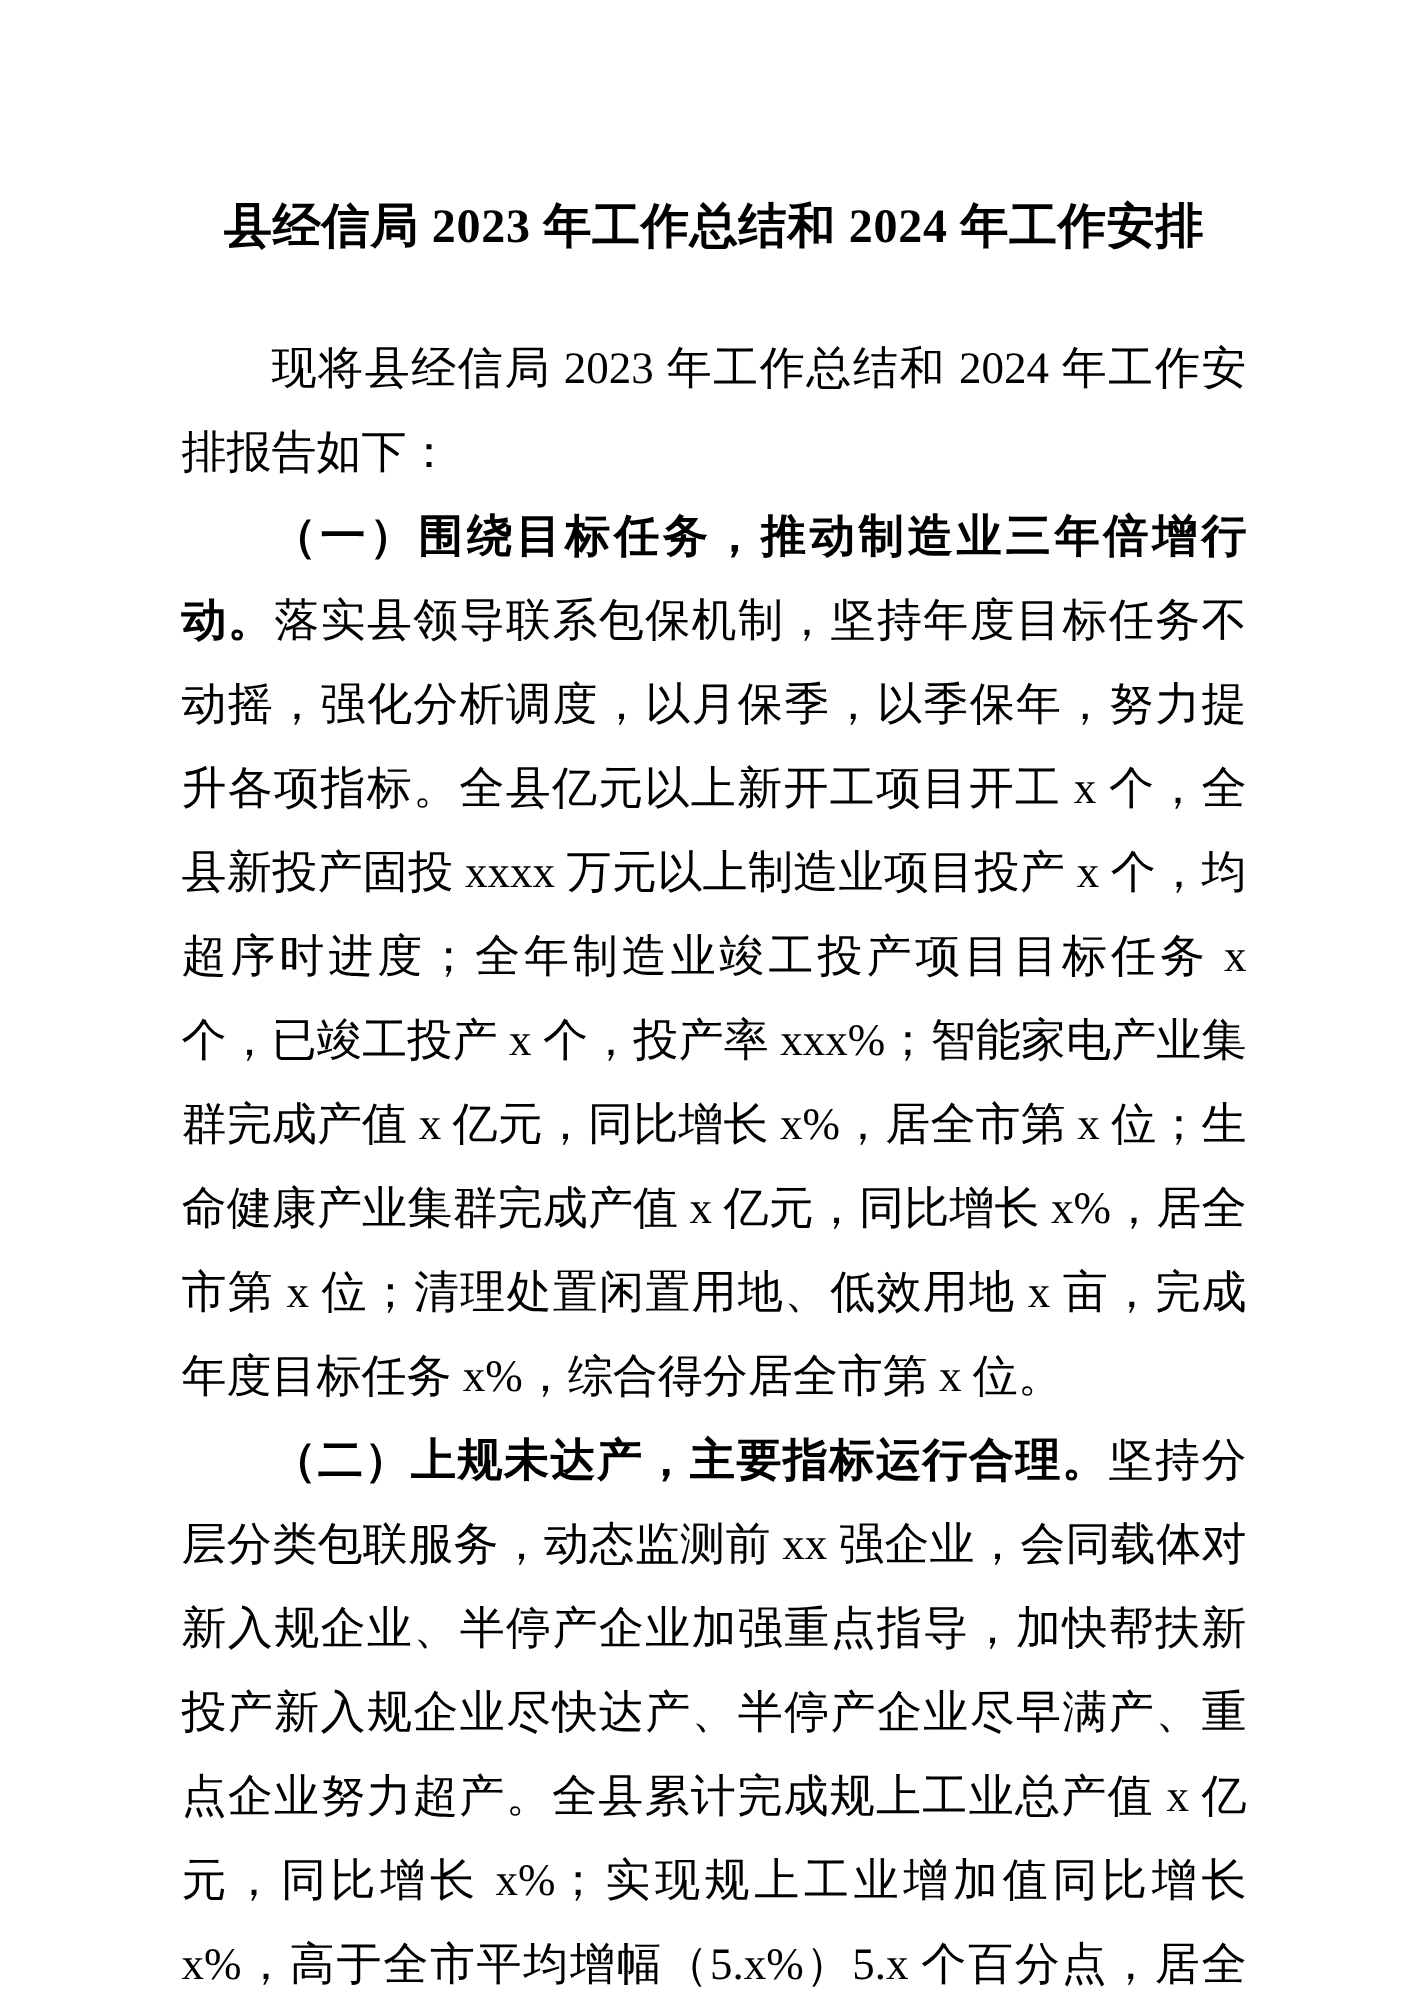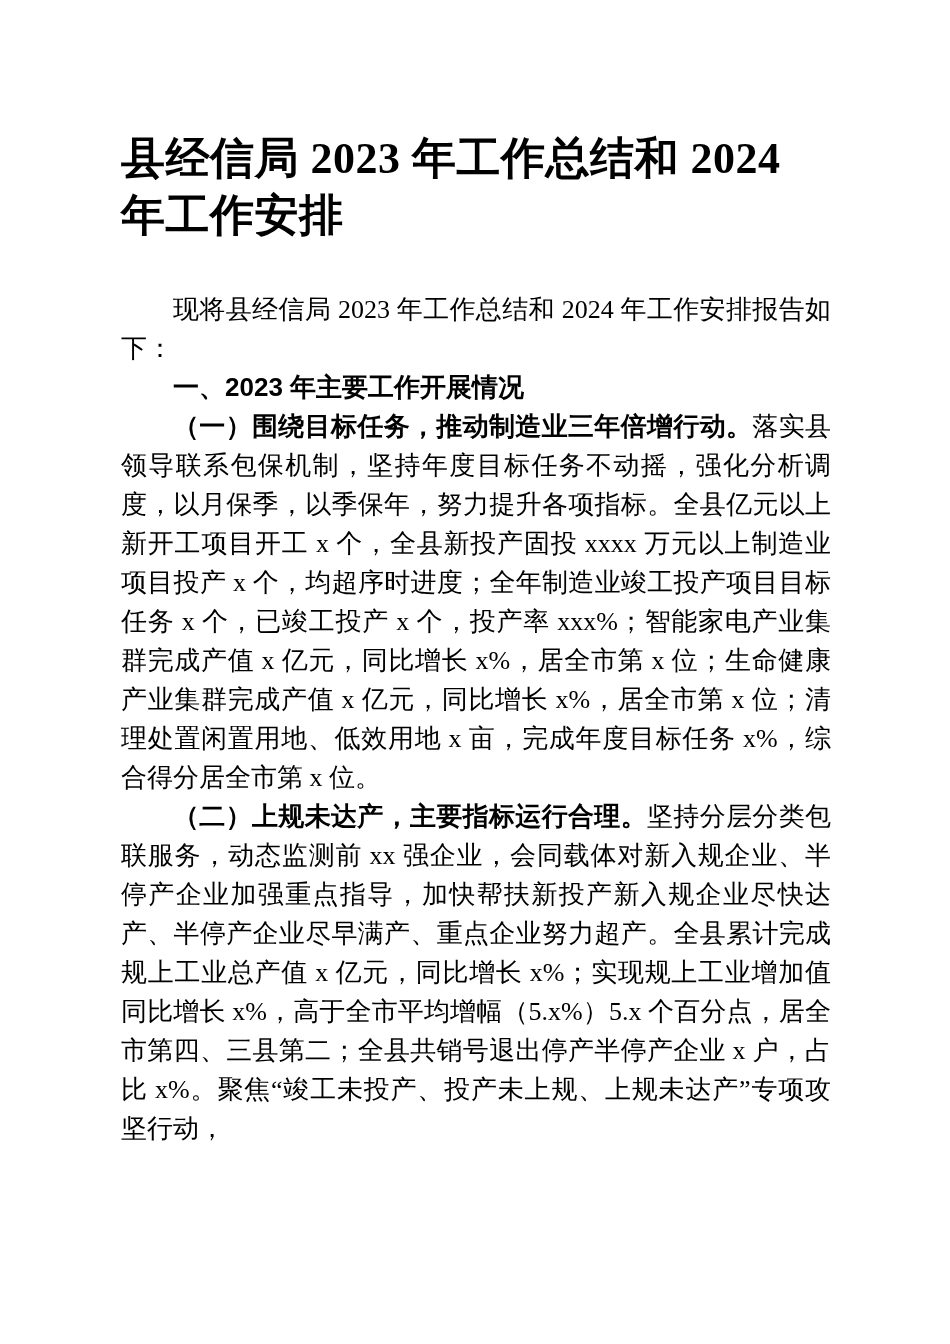--- a/index.html
+++ b/index.html
@@ -12,32 +12,32 @@
     min-height: 1344px;
     margin: 0 auto;
     background: #ffffff;
     color: #000000;
     padding: 118px 119px 80px 121px;
     font-family: "Liberation Serif", "DejaVu Serif", serif;
   }
 
   .doc-title {
     margin: 12px 0 46px 0;
-    text-align: left;
-    font-size: 44px;
+    text-align: center;
+    font-size: 32px;
     font-weight: bold;
     line-height: 1.3;
     letter-spacing: 0.5px;
     font-family: "Liberation Serif", "DejaVu Serif", serif;
   }
 
   .para {
     margin: 0;
-    font-size: 26px;
-    line-height: 39px;
+    font-size: 30px;
+    line-height: 56px;
     text-align: justify;
     text-justify: inter-ideograph;
     text-indent: 2em;
     word-break: break-all;
   }
 
   .section-heading-text {
     font-family: "Liberation Sans", "DejaVu Sans", sans-serif;
     font-weight: bold;
   }
@@ -48,19 +48,18 @@
 </style>
 </head>
 <body>
 
 <div class="page">
 
   <h1 class="doc-title">县经信局 2023 年工作总结和 2024 年工作安排</h1>
 
   <p class="para">现将县经信局 2023 年工作总结和 2024 年工作安排报告如下：</p>
 
-  <p class="para"><span class="section-heading-text">一、2023 年主要工作开展情况</span></p>
 
   <p class="para"><span class="lead">（一）围绕目标任务，推动制造业三年倍增行动。</span><span>落实县领导联系包保机制，坚持年度目标任务不动摇，强化分析调度，以月保季，以季保年，努力提升各项指标。全县亿元以上新开工项目开工 x 个，全县新投产固投 xxxx 万元以上制造业项目投产 x 个，均超序时进度；全年制造业竣工投产项目目标任务 x 个，已竣工投产 x 个，投产率 xxx%；智能家电产业集群完成产值 x 亿元，同比增长 x%，居全市第 x 位；生命健康产业集群完成产值 x 亿元，同比增长 x%，居全市第 x 位；清理处置闲置用地、低效用地 x 亩，完成年度目标任务 x%，综合得分居全市第 x 位。</span></p>
 
   <p class="para"><span class="lead">（二）上规未达产，主要指标运行合理。</span><span>坚持分层分类包联服务，动态监测前 xx 强企业，会同载体对新入规企业、半停产企业加强重点指导，加快帮扶新投产新入规企业尽快达产、半停产企业尽早满产、重点企业努力超产。全县累计完成规上工业总产值 x 亿元，同比增长 x%；实现规上工业增加值同比增长 x%，高于全市平均增幅（5.x%）5.x 个百分点，居全市第四、三县第二；全县共销号退出停产半停产企业 x 户，占比 x%。聚焦“竣工未投产、投产未上规、上规未达产”专项攻坚行动，</span></p>
 
 </div>
 
 </body></html>

